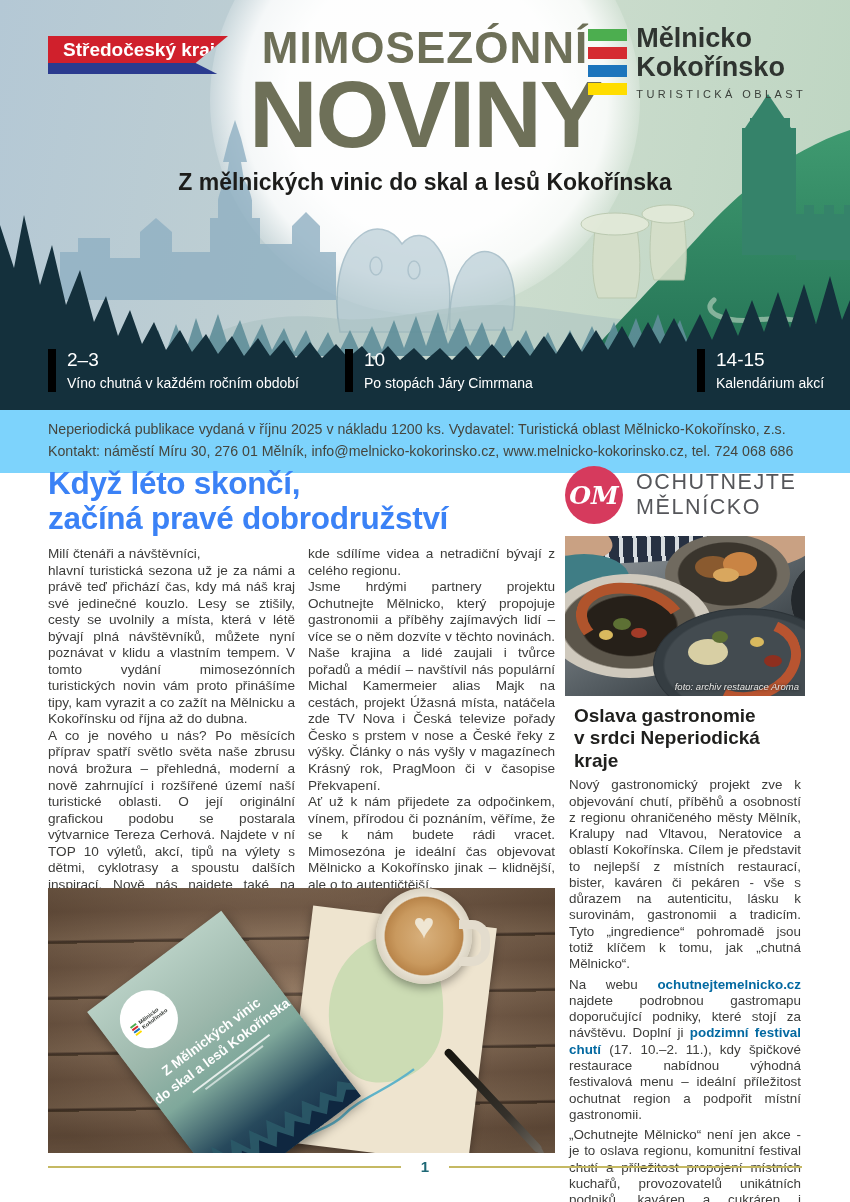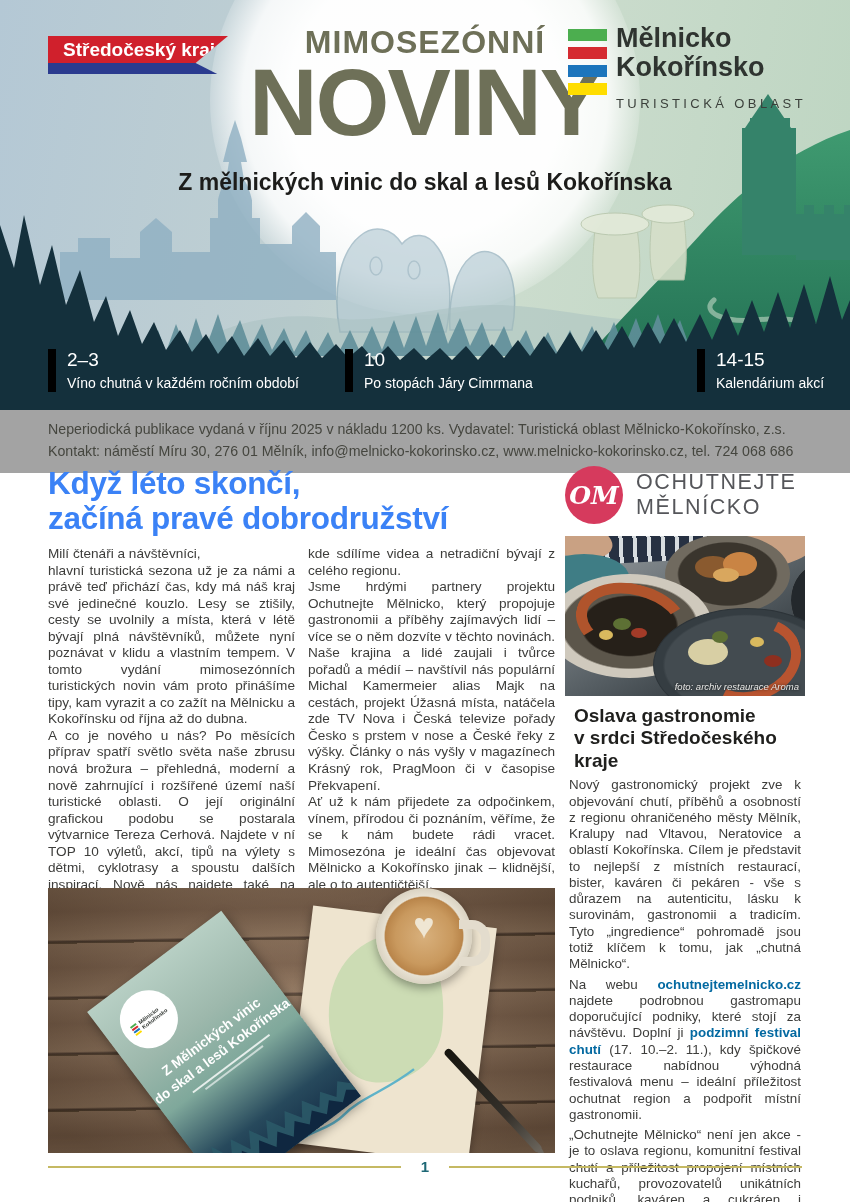--- a/index.html
+++ b/index.html
@@ -13,40 +13,40 @@
   .hero-glow{position:absolute;left:210px;top:-115px;width:430px;height:430px;border-radius:50%;
     background:radial-gradient(circle,rgba(255,255,255,.98) 45%,rgba(255,255,255,.85) 60%,rgba(255,255,255,0) 74%);}
   .hero-art{position:absolute;inset:0;}
 
   .region-badge{position:absolute;left:48px;top:36px;width:180px;}
   .badge-red{height:27px;background:#d0202c;clip-path:polygon(0 0,100% 0,82% 100%,0 100%);
     color:#fff;font-size:19px;font-weight:700;line-height:27px;padding-left:15px;box-sizing:border-box;}
   .badge-blue{height:11px;background:#2a3b8f;clip-path:polygon(0 0,82% 0,94% 100%,0 100%);}
 
   .hero-title{position:absolute;left:0;right:0;top:26px;text-align:center;color:#6e7058;font-weight:700;}
-  .hero-title .t1{font-size:32px;line-height:1.02;letter-spacing:1px;}
+  .hero-title .t1{font-size:44px;line-height:1.02;letter-spacing:1px;}
   .hero-title .t2{font-size:95px;line-height:.92;letter-spacing:-2px;}
   .hero-subtitle{position:absolute;left:0;right:0;top:169px;text-align:center;
     color:#1c1c1a;font-size:23px;font-weight:700;}
 
   .mk-logo{position:absolute;right:44px;top:24px;display:flex;gap:9px;}
   .mk-bars{display:flex;flex-direction:column;gap:6px;padding-top:5px;}
   .mk-bar{width:39px;height:12px;}
   .mk-bar.g{background:#4cae4f}.mk-bar.r{background:#d52b31}.mk-bar.b{background:#1c75bc}.mk-bar.y{background:#ffdd00}
   .mk-name{color:#2f3430;font-weight:700;font-size:27px;line-height:1.06;}
-  .mk-tag{color:#3a3f3a;font-size:13px;letter-spacing:3.4px;font-weight:400;margin-top:15px;}
+  .mk-tag{color:#3a3f3a;font-size:11px;letter-spacing:3.4px;font-weight:400;margin-top:7px;}
 
   .teasers{position:absolute;left:48px;top:349px;display:flex;color:#fff;}
   .teaser{border-left:8px solid #000000;padding-left:11px;box-sizing:border-box;}
   .teaser.w1{width:297px}.teaser.w2{width:352px}.teaser.w3{width:160px}
   .teaser .pg{font-size:19px;line-height:1.15;margin-bottom:4px;font-weight:400;}
   .teaser .lb{font-size:14px;line-height:1.2;font-weight:400;}
 
   
-  .imprint{position:absolute;left:0;top:410px;width:850px;box-sizing:border-box;background:#a3a3a3;
+  .imprint{position:absolute;left:0;top:410px;width:850px;box-sizing:border-box;background:#7dd3fc;
     padding:9px 48px 11px;color:#45463f;font-size:14.2px;line-height:1.52;}
 
   
   .article-left{position:absolute;left:48px;top:466px;width:507px;}
   .headline{color:#3b82f6;font-size:31.5px;line-height:1.1;font-weight:700;letter-spacing:-.3px;}
   .cols{margin-top:11px;display:flex;gap:13px;}
   .col{width:247px;font-size:13.6px;line-height:1.215;text-align:justify;color:#3d3d3b;hyphens:auto;}
   .col p{margin:0;}
   .signature{text-align:right;font-weight:700;color:#222;font-size:14px;margin-top:15px;}
 
@@ -315,21 +315,21 @@
         <div class="blob" style="left:34px;top:30px;width:40px;height:26px;background:#d8cfa4"></div>
         <div class="blob" style="left:58px;top:22px;width:16px;height:12px;background:#5d7034"></div>
         <div class="blob" style="left:96px;top:28px;width:14px;height:10px;background:#d9b95e"></div>
         <div class="blob" style="left:110px;top:46px;width:18px;height:12px;background:#8e2f1f"></div>
       </div>
       <div class="photo-credit">foto: archiv restaurace Aroma</div>
     </div>
 
     <div class="side-heading">
       <div>Oslava gastronomie</div>
-      <div>v srdci Středočeského kraje</div>
+      <div>v srdci Neperiodická kraje</div>
     </div>
 
     <div class="side-body">
       <p>Nový gastronomický projekt zve k objevování chutí, příběhů a osobností z regionu ohraničeného městy Mělník, Kralupy nad Vltavou, Neratovice a oblastí Kokořínska. Cílem je představit to nejlepší z místních restaurací, bister, kaváren či pekáren - vše s důrazem na autenticitu, lásku k surovinám, gastronomii a tradicím. Tyto „ingredience“ pohromadě jsou totiž klíčem k tomu, jak „chutná Mělnicko“.</p>
       <p><span>Na webu </span><b>ochutnejtemelnicko.cz</b><span> najdete podrobnou gastromapu doporučující podniky, které stojí za návštěvu. Doplní ji </span><b>podzimní festival chutí</b><span> (17. 10.–2. 11.), kdy špičkové restaurace nabídnou výhodná festivalová menu – ideální příležitost ochutnat region a podpořit místní gastronomii.</span></p>
       <p>„Ochutnejte Mělnicko“ není jen akce - je to oslava regionu, komunitní festival chutí a příležitost propojení místních kuchařů, provozovatelů unikátních podniků, kaváren a cukráren i milovníků dobrého jídla. Přidejte se k této gastronomické cestě a vneste chuť Mělnicka do svého života!</p>
     </div>
   </div>
 
   <div class="footer">

